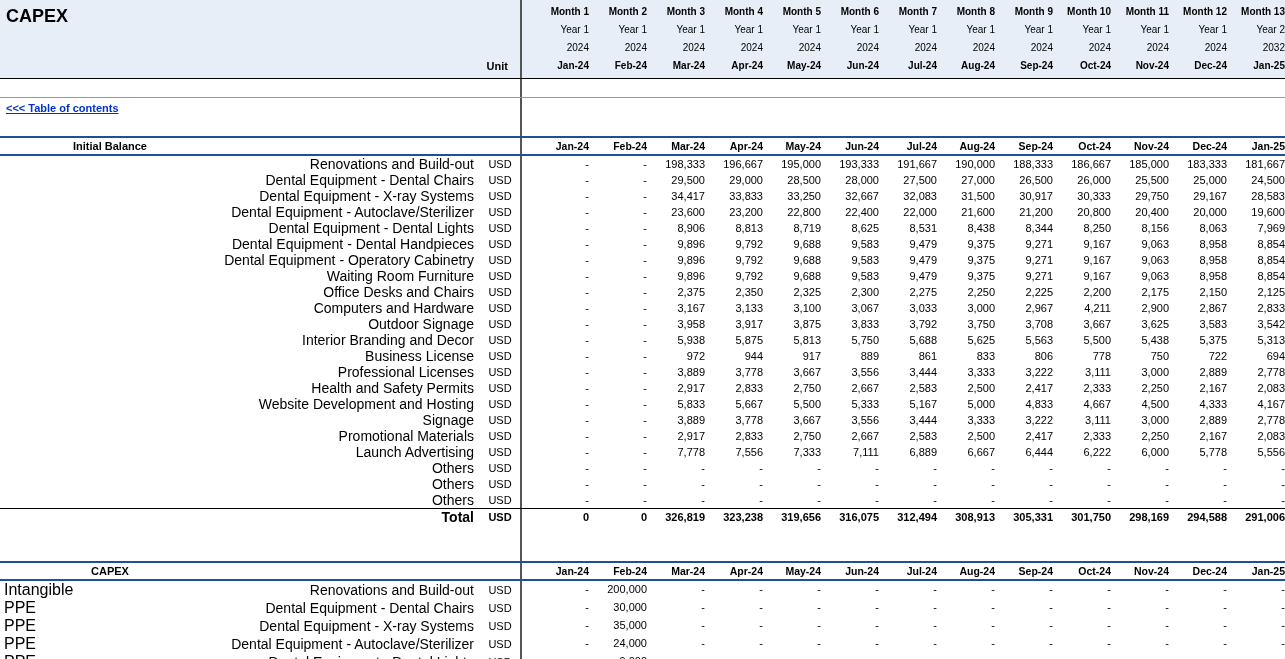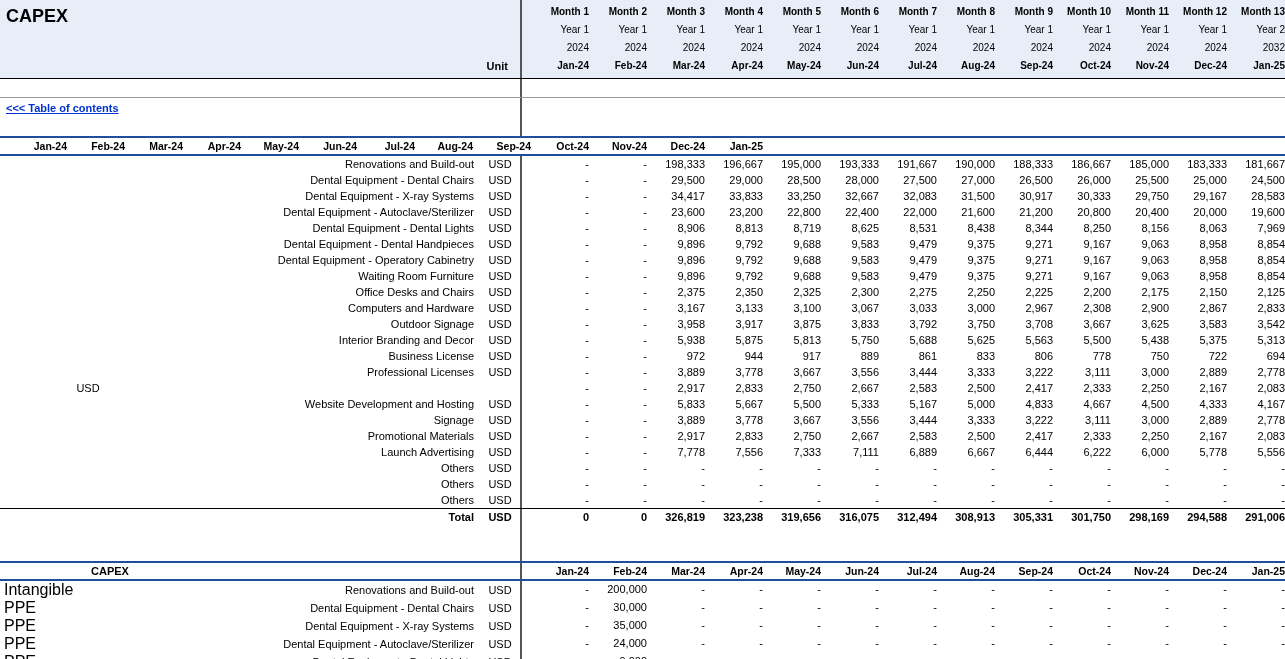--- a/index.html
+++ b/index.html
@@ -109,21 +109,21 @@
     width: 522px;
     border-right: 2px solid #555;
     display:flex;
     align-items:center;
   }
   .cat-col { width: 68px; padding-left:4px; font-size:16px;}
   .label-col {
     flex:1;
     text-align:right;
     padding-right: 6px;
-    font-size: 11px;
+    font-size: 14px;
   }
   .unit-col {
     width: 40px;
     text-align:center;
     font-size:11px;
   }
   .val-cols { display:flex; }
   .val-col {
     width:58px;
     text-align:right;
@@ -247,20 +247,24 @@
     </div>
     <div class="toc-right"></div>
   </div>
 
   <div class="body-spacer-row">
     <div class="top-spacer"></div>
       <div class="right-part"></div>
   </div>
 
   <div class="section-row">
+    <div class="section-left">
+      <div class="section-title">Initial Balance</div>
+      <div class="section-filler"></div>
+    </div>
     <div class="section-cols" id="sec1-periods">
         <div class="section-col spacer"></div>
         <div class="section-col">Jan-24</div>
         <div class="section-col">Feb-24</div>
         <div class="section-col">Mar-24</div>
         <div class="section-col">Apr-24</div>
         <div class="section-col">May-24</div>
         <div class="section-col">Jun-24</div>
         <div class="section-col">Jul-24</div>
         <div class="section-col">Aug-24</div>
@@ -490,21 +494,21 @@
           <div class="val-col spacer"></div>
           <div class="val-col">-</div>
           <div class="val-col">-</div>
           <div class="val-col">3,167</div>
           <div class="val-col">3,133</div>
           <div class="val-col">3,100</div>
           <div class="val-col">3,067</div>
           <div class="val-col">3,033</div>
           <div class="val-col">3,000</div>
           <div class="val-col">2,967</div>
-          <div class="val-col">2,308</div>
+          <div class="val-col">4,211</div>
           <div class="val-col">2,900</div>
           <div class="val-col">2,867</div>
           <div class="val-col">2,833</div>
         </div>
       </div>
       <div class="data-row">
         <div class="data-left">
           <div class="cat-col"></div>
           <div class="label-col">Outdoor Signage</div>
           <div class="unit-col">USD</div>
@@ -591,20 +595,21 @@
           <div class="val-col">3,222</div>
           <div class="val-col">3,111</div>
           <div class="val-col">3,000</div>
           <div class="val-col">2,889</div>
           <div class="val-col">2,778</div>
         </div>
       </div>
       <div class="data-row">
         <div class="data-left">
           <div class="cat-col"></div>
+          <div class="label-col">Health and Safety Permits</div>
           <div class="unit-col">USD</div>
         </div>
         <div class="val-cols">
           <div class="val-col spacer"></div>
           <div class="val-col">-</div>
           <div class="val-col">-</div>
           <div class="val-col">2,917</div>
           <div class="val-col">2,833</div>
           <div class="val-col">2,750</div>
           <div class="val-col">2,667</div>

